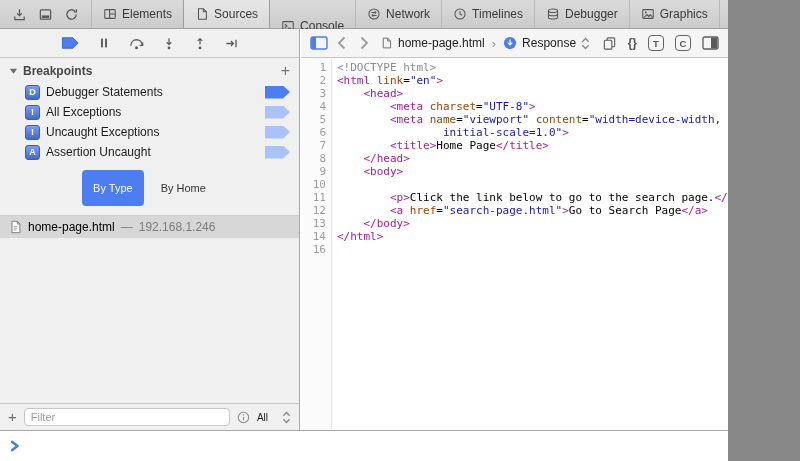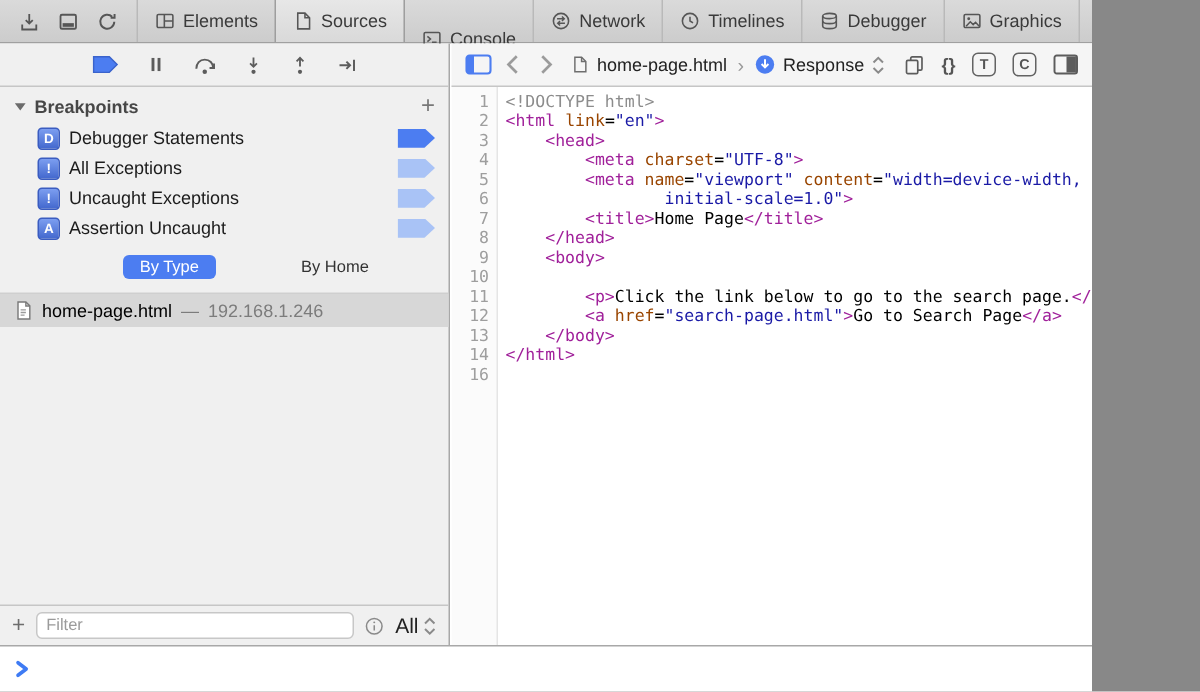--- a/index.html
+++ b/index.html
@@ -37,37 +37,37 @@
   .bp-row { height:20px; flex:none; display:flex; align-items:center; gap:6px;
             padding:0 9px 0 25px; color:#1c1c1c; }
   .bp-badge { width:15px; height:15px; flex:none; border-radius:3px; color:#fff;
               background:linear-gradient(#7c9ef0,#4368ce); border:1px solid #3a5cc0;
               font-size:9px; font-weight:bold; display:flex; align-items:center; justify-content:center; }
   .bp-marker { margin-left:auto; width:25px; height:13px; background:#4c7df1;
                clip-path:polygon(0 0,72% 0,100% 50%,72% 100%,0 100%); }
   .bp-marker.partial { background:#a9c3f6; }
   .scope-bar { display:flex; justify-content:center; align-items:center; gap:6px;
                padding:8px 0 9px; }
-  .scope-opt { padding:2px 11px; border-radius:4px; font-size:11px; color:#333;
-               background:none; border:none;margin-left:40px; }
+  .scope-opt { padding:12px 11px; border-radius:4px; font-size:11px; color:#333;
+               background:none; border:none; }
   .scope-opt.selected { background:#4c7df1; color:#fff; }
   .resources { border-top:1px solid #cfcfcf; }
   .resource-row { height:22px; display:flex; align-items:center; gap:6px; padding:0 9px; }
   .resource-row.selected { background:#d7d7d7; }
   .res-name { color:#000; }
   .res-detail { color:#7c7c7c; }
   .filter-bar { margin-top:auto; height:27px; flex:none; border-top:1px solid #c6c6c6;
                 display:flex; align-items:center; gap:7px; padding:0 8px; }
   .filter-plus { background:none; border:none; font-size:15px; color:#6d6d6d; line-height:12px; }
   .filter-input { flex:1; min-width:0; height:18px; border:1px solid #c7c7c7; border-radius:4px;
                   background:#fff; padding:0 6px; font-size:11px; color:#333;
                   font-family:"Liberation Sans",sans-serif; }
   .filter-input::placeholder { color:#9b9b9b; }
-  .filter-scope { display:flex; align-items:center; gap:3px; background:none; border:none;
-                  font-size:14px; color:#222; }
+  .filter-scope { display:flex; align-items:center; gap:14px; background:none; border:none;
+                  font-size:10px; color:#222; }
 
   
   .content { position:absolute; top:29px; left:301px; right:0; bottom:31px;
              display:flex; flex-direction:column; background:#fff; }
   .content-toolbar { height:29px; flex:none; background:#f5f5f5; border-bottom:1px solid #c6c6c6;
                      display:flex; align-items:center; gap:7px; padding:0 9px; }
   .nav-chevrons { display:flex; align-items:center; gap:12px; margin:0 4px 0 2px; }
   .crumb { display:flex; align-items:center; gap:5px; }
   .crumb-sep { color:#9a9a9a; font-size:13px; padding:0 2px; }
   .right-actions { margin-left:auto; display:flex; align-items:center; gap:11px; }

